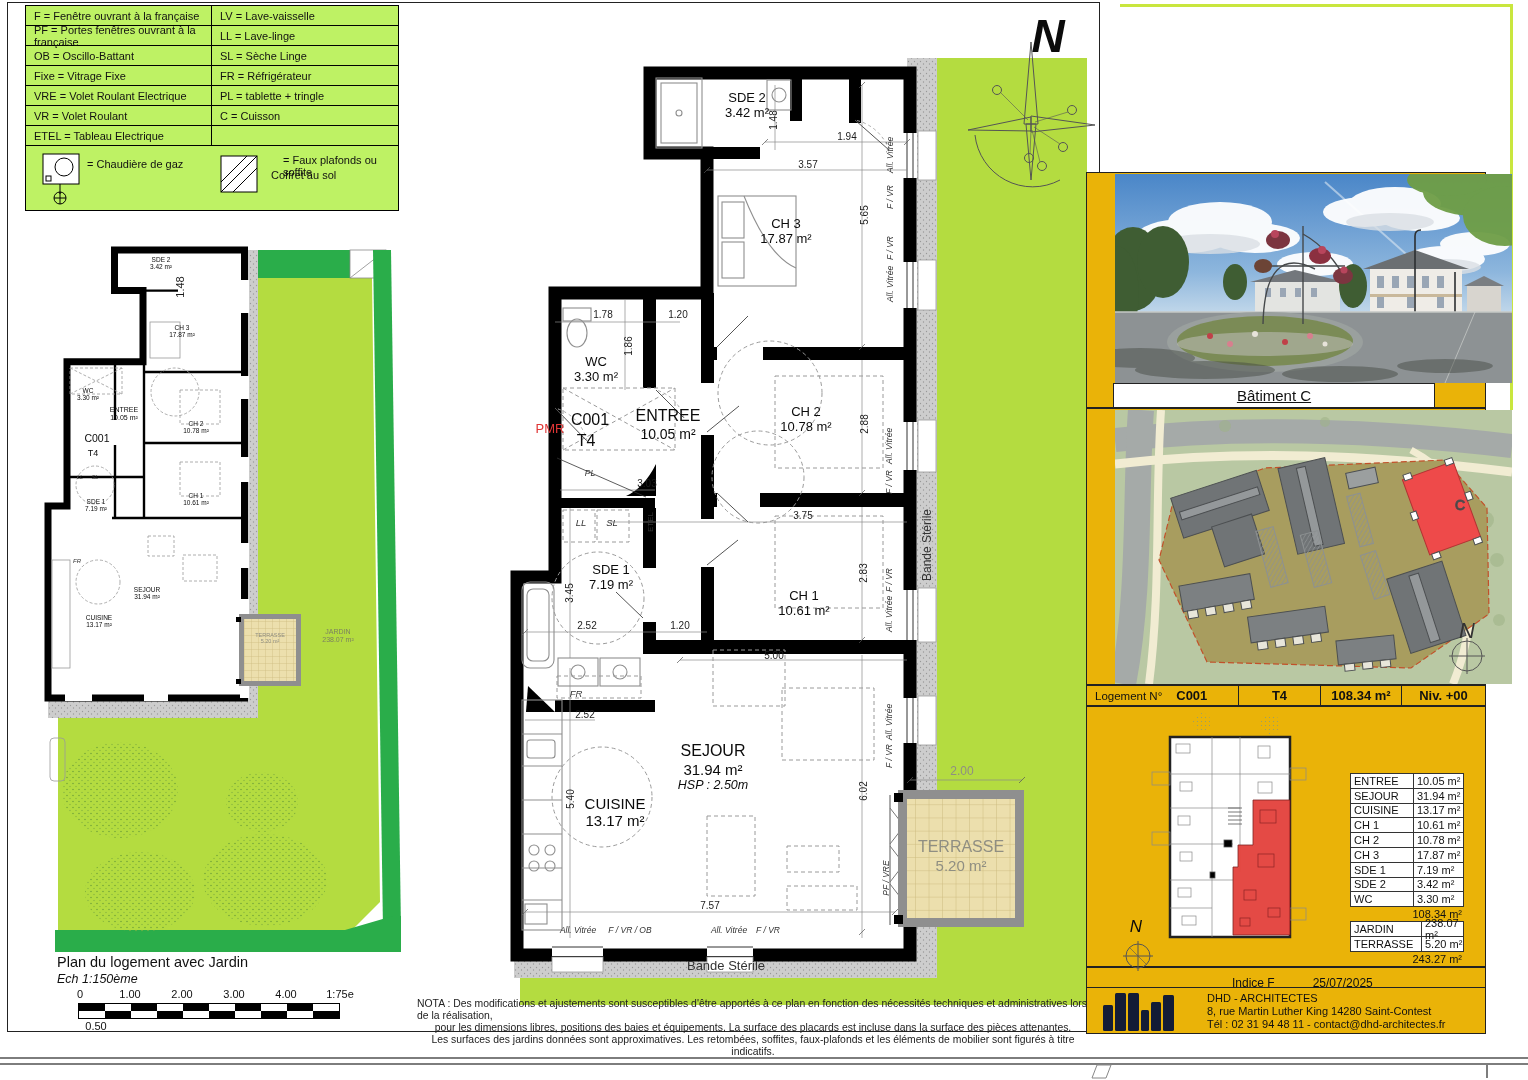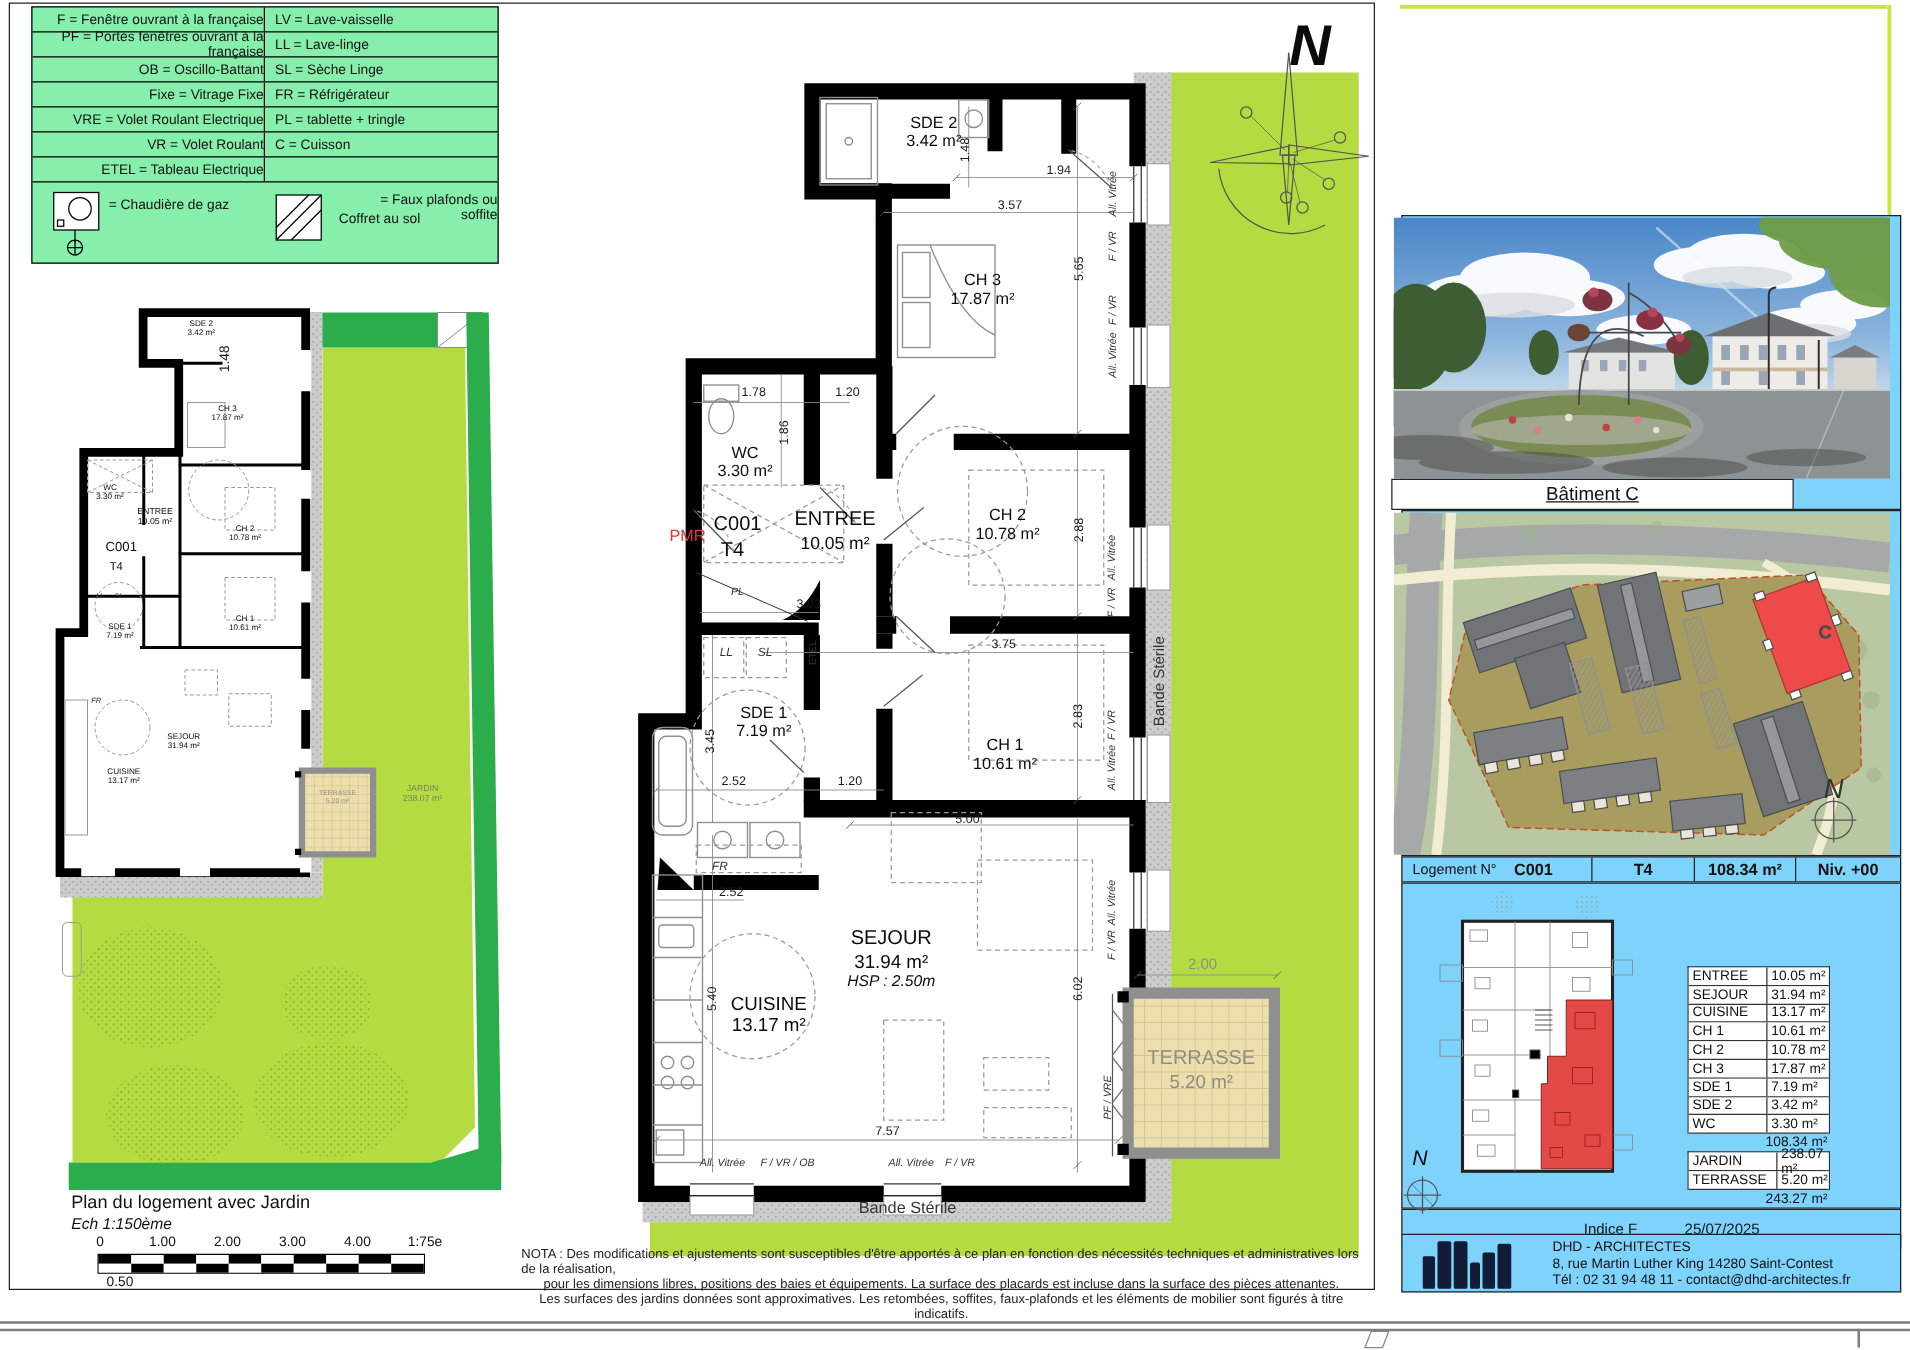--- a/index.html
+++ b/index.html
@@ -1,41 +1,41 @@
 <!DOCTYPE html>
 <html><head>
 <meta charset="utf-8">
 <style>
   html,body{margin:0;padding:0;background:#e8e8e8;}
   #sheet{position:relative;width:1528px;height:1080px;background:#fff;overflow:hidden;
          font-family:"Liberation Sans",sans-serif;color:#111;}
   .abs{position:absolute;}
   svg{position:absolute;display:block;}
   
-  #legend{position:absolute;left:25px;top:5px;width:372px;background:#86efac;border:1px solid #000;z-index:7;text-align:right;}
+  #legend{position:absolute;left:25px;top:5px;width:372px;background:#bef264;border:1px solid #000;z-index:7;}
   .lrow{display:flex;height:19px;border-bottom:1px solid #000;font-size:11px;align-items:center;}
   .lrow .lc{width:177px;padding-left:8px;}
   .lrow .rc{flex:1;padding-left:8px;border-left:1px solid #000;height:100%;display:flex;align-items:center;}
   #licons{position:relative;height:64px;font-size:11px;}
   
   .lbl{position:absolute;transform:translateX(-50%);text-align:center;line-height:1.16;z-index:5;white-space:nowrap;font-size:13px;color:#0b0b0b;}
   .lbl span{display:block;}
   .f16{font-size:16px;} .f15{font-size:15px;} .f14{font-size:14px;}
   .it{font-style:italic;}
   .dim{position:absolute;font-size:10px;color:#1c1c1c;transform:translateX(-50%);z-index:5;white-space:nowrap;}
   .dim.rot{transform:translate(-50%,-50%) rotate(-90deg);}
   .tag{position:absolute;font-size:8.5px;font-style:italic;color:#333;transform:translateX(-50%);z-index:5;white-space:nowrap;}
   .tag.rot{transform:translate(-50%,-50%) rotate(-90deg);}
   .mini{font-size:6.5px;line-height:1.1;}
   .mini5{font-size:5.5px;line-height:1.1;}
   .pmr{color:#e03535;font-size:13px;}
   .terr{color:#8f8e82;}
   .gard{color:#7c8160;}
   
-  .pbox{position:absolute;left:1121px;width:400px;border:1.5px solid #222;background:#7dd3fc;box-sizing:border-box;z-index:6;}
+  .pbox{position:absolute;left:1086px;width:400px;border:1.5px solid #222;background:#eab308;box-sizing:border-box;z-index:6;}
   #caption{position:absolute;left:1113px;top:383px;width:322px;height:25px;border:1.5px solid #222;box-sizing:border-box;
            display:flex;align-items:center;justify-content:center;font-size:15px;text-decoration:underline;background:#fff;z-index:7;}
   #infobar{top:685px;height:21px;display:flex;font-size:13px;}
   #infobar .cell{display:flex;align-items:center;justify-content:center;border-right:1px solid #222;box-sizing:border-box;font-weight:bold;}
   #infobar .c1{width:152px;justify-content:flex-start;padding-left:8px;font-weight:normal;font-size:11.5px;}
   #infobar .c1 b{margin-left:14px;font-size:13px;}
   #infobar .c4{border-right:none;}
   #areatable{position:absolute;left:1350px;top:773px;width:114px;z-index:8;font-size:11px;}
   .atab{border:1px solid #333;border-bottom:none;}
   .arow{display:flex;height:13.8px;border-bottom:1px solid #333;align-items:center;background:#fff;}

